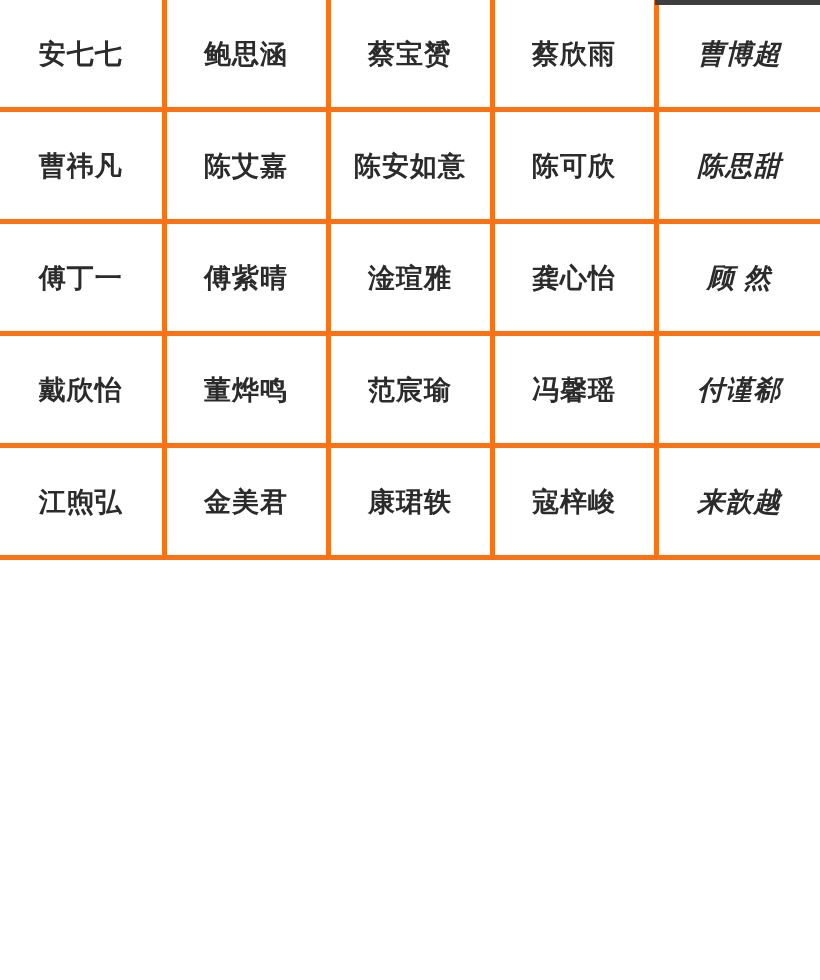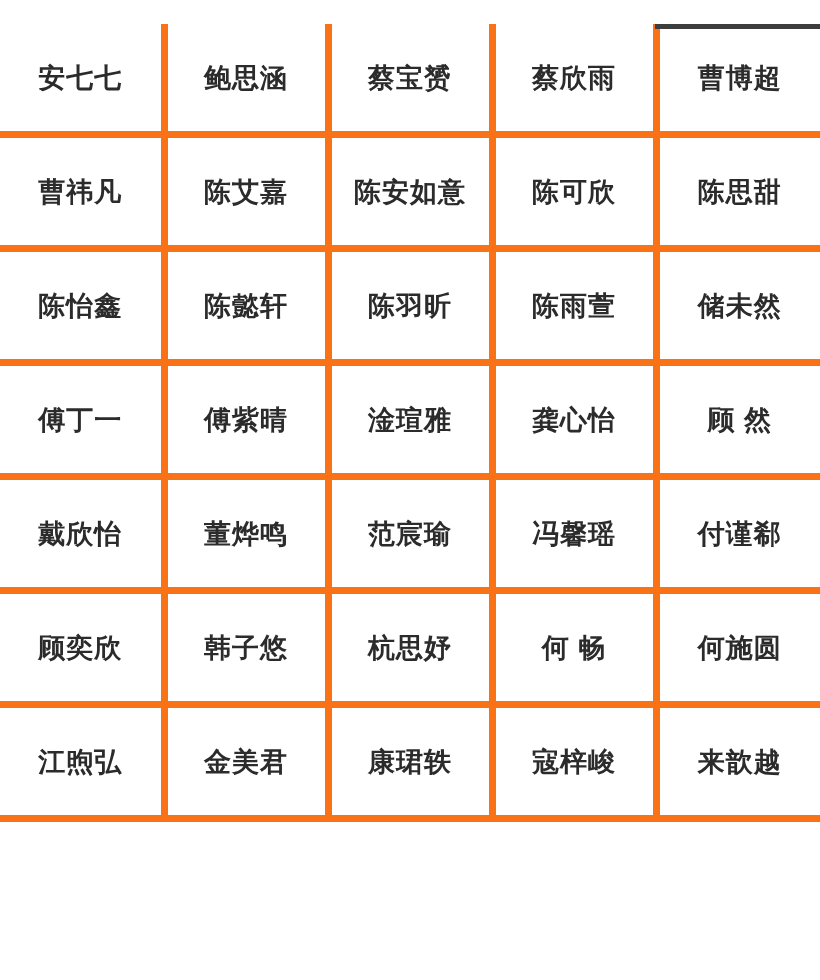--- a/index.html
+++ b/index.html
@@ -10,42 +10,42 @@
   body {
     width: 820px;
     height: 980px;
     overflow: hidden;
     font-family: "Liberation Sans", "DejaVu Sans", sans-serif;
   }
   .name-table {
     width: 820px;
     border-collapse: collapse;
     table-layout: fixed;
-    margin-top: 24px;
   }
   .name-table td {
-    border: 7px solid #f97316;
+    border: 5px solid #f97316;
     height: 107px;
     text-align: center;
     vertical-align: middle;
     font-size: 27px;
     font-weight: bold;
     color: #2b2b2b;
     letter-spacing: 1px;
     background: #ffffff;
     padding: 0;
   }
   .name-table tr:first-child td {
     border-top: none;
   }
   .name-table td:first-child {
     border-left: none;
   }
   .name-table td:last-child {
     border-right: none;
+    font-style: italic;
   }
   
   .top-rule {
     position: absolute;
     top: 0;
     left: 655px;
     width: 165px;
     height: 5px;
     background: #3d3d3d;
   }
@@ -79,48 +79,34 @@
         <td>曹博超</td>
       </tr>
       <tr>
         <td>曹祎凡</td>
         <td>陈艾嘉</td>
         <td>陈安如意</td>
         <td>陈可欣</td>
         <td>陈思甜</td>
       </tr>
       <tr>
-        <td>陈怡鑫</td>
-        <td>陈懿轩</td>
-        <td>陈羽昕</td>
-        <td>陈雨萱</td>
-        <td>储未然</td>
-      </tr>
-      <tr>
         <td>傅丁一</td>
         <td>傅紫晴</td>
         <td>淦瑄雅</td>
         <td>龚心怡</td>
         <td>顾 然</td>
       </tr>
       <tr>
         <td>戴欣怡</td>
         <td>董烨鸣</td>
         <td>范宸瑜</td>
         <td>冯馨瑶</td>
         <td>付谨郗</td>
       </tr>
       <tr>
-        <td>顾奕欣</td>
-        <td>韩子悠</td>
-        <td>杭思妤</td>
-        <td>何 畅</td>
-        <td>何施圆</td>
-      </tr>
-      <tr>
         <td>江煦弘</td>
         <td>金美君</td>
         <td>康珺轶</td>
         <td>寇梓峻</td>
         <td>来歆越</td>
       </tr>
     </tbody>
   </table>
 </div>
 

